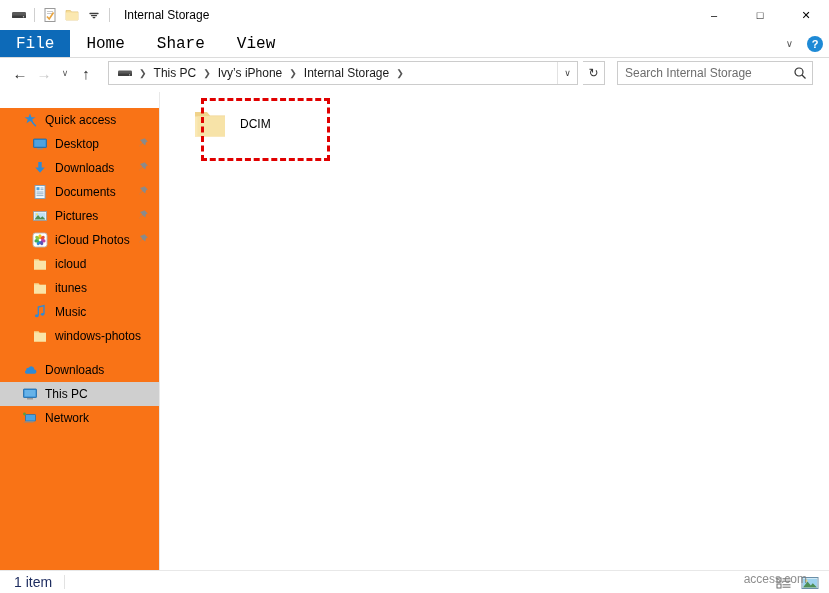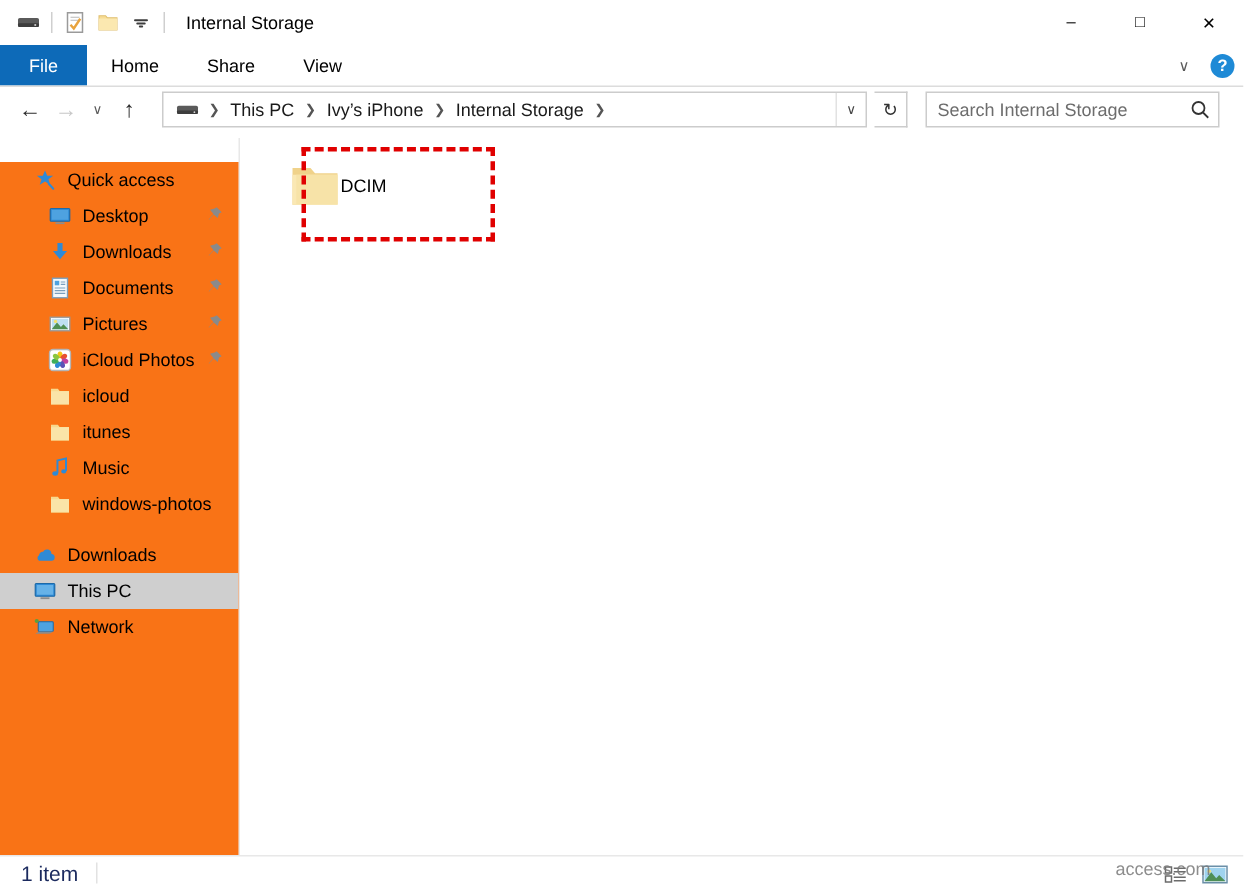--- a/index.html
+++ b/index.html
@@ -43,22 +43,23 @@
   }
 
   
   .tabbar {
     position: absolute; left: 0; top: 30px; width: 829px; height: 27px;
     background: #ffffff;
     display: flex; align-items: stretch;
   }
   .tab {
     display: flex; align-items: center; justify-content: center;
-    padding: 11px 16px; font-size: 12px; color: #000;
+    padding: 11px 16px; font-size: 16px; color: #000;
     min-width: 58px;
+    font-family: Liberation Mono, monospace;
   }
   .tab.file {
     background: #0d6ab8; color: #ffffff; min-width: 58px;
   }
   .ribbon-right {
     position: absolute; right: 6px; top: 30px; height: 27px;
     display: flex; align-items: center; gap: 8px;
   }
   .chev-ribbon { font-size: 10px; color: #5a5a5a; padding: 2px 6px; }
   .help-ico {
@@ -161,21 +162,21 @@
   .sb-gap { height: 10px; }
 
   
   .content {
     position: absolute; left: 160px; top: 92px;
     width: 669px; height: 478px; background: #ffffff;
   }
   .fileitem {
     position: absolute; left: 25px; top: 8px;
     width: 120px; height: 48px;
-    display: flex; align-items: center; gap: 0;
+    display: flex; align-items: center; gap: 13px;
     padding-left: 8px;
   }
   .file-ico { width: 34px; height: 30px; flex: 0 0 34px; }
   .file-name { font-size: 12px; color: #000; }
   .annot-rect {
     position: absolute; left: 16px; top: -2px;
     width: 129px; height: 63px;
     border: 3px dashed #e00000;
     pointer-events: none;
   }

